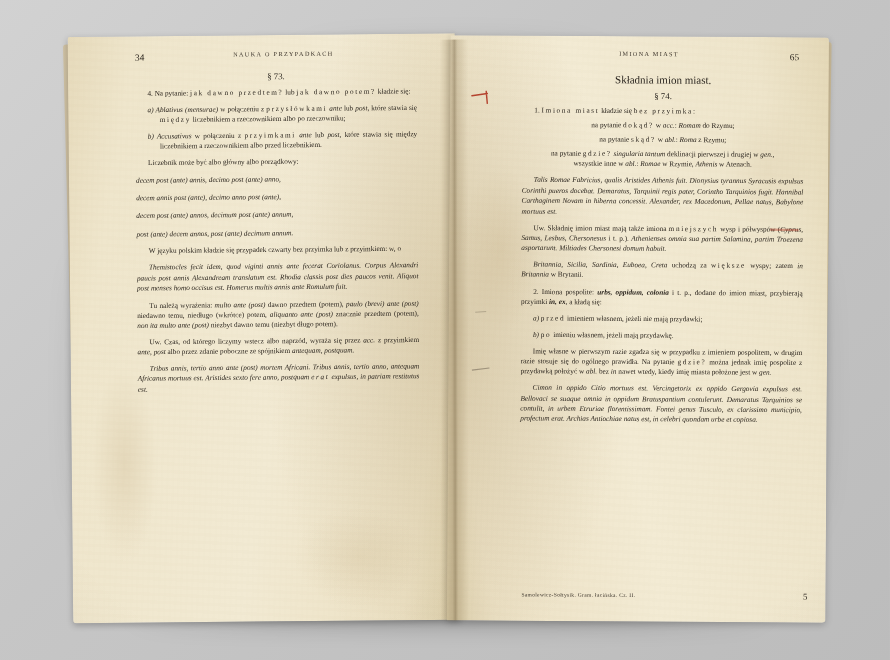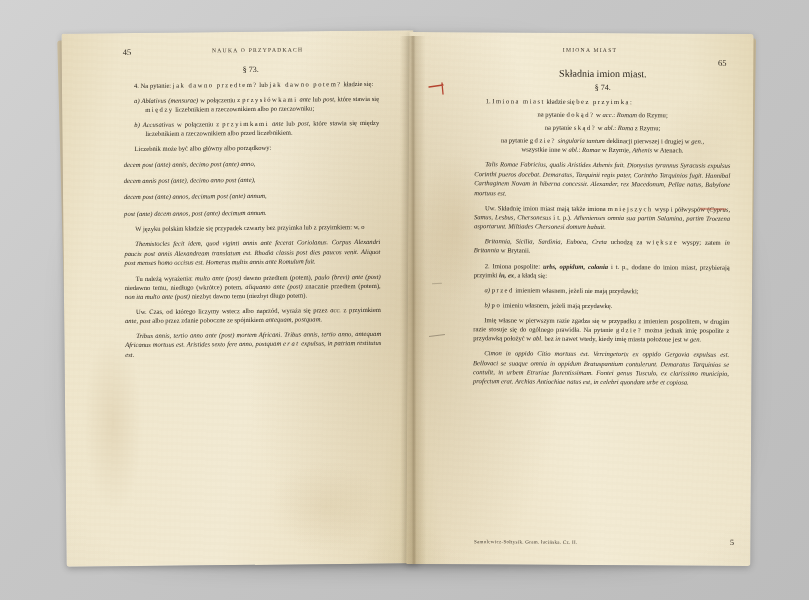--- a/index.html
+++ b/index.html
@@ -128,21 +128,21 @@
       <div class="stain" style="left:12px;top:120px;width:70px;height:150px;background:radial-gradient(ellipse,rgba(168,136,84,.14),rgba(168,136,84,0) 72%);"></div>
       <div class="stain" style="left:250px;top:60px;width:80px;height:120px;background:radial-gradient(ellipse,rgba(172,142,90,.10),rgba(172,142,90,0) 72%);"></div>
       <div class="fiber"></div>
       <div class="vig"></div>
     </div>
 
     <div class="gutter"></div>
 
     <div class="col col-left" style="transform:rotate(-0.5deg);">
       <div style="position:relative;height:12px;">
-        <div class="folio" style="left:0px;top:0px;">45</div>
+        <div class="folio" style="left:0px;top:0px;">34</div>
         <div class="runhead" style="position:absolute;left:30px;top:1px;width:210px;">NAUKA O PRZYPADKACH</div>
       </div>
 
       <div class="sectnum">§ 73.</div>
 
       <p class="t ind">4. Na pytanie: <span class="sp">jak dawno przedtem?</span> lub <span class="sp">jak dawno potem?</span> kładzie się:</p>
       <p class="t hang gap" style="margin-left:11px;"><i>a) Ablativus (mensurae)</i> w połączeniu z <span class="sp">przysłówkami</span> <i>ante</i> lub <i>post</i>, które stawia się <span class="sp">między</span> liczebnikiem a rzeczownikiem albo po rzeczowniku;</p>
       <p class="t hang gap" style="margin-left:11px;"><i>b) Accusativus</i> w połączeniu z <span class="sp">przyimkami</span> <i>ante</i> lub <i>post</i>, które stawia się między liczebnikiem a rzeczownikiem albo przed liczebnikiem.</p>
       <p class="t ind gap">Liczebnik może być albo główny albo porządkowy:</p>
 
@@ -158,21 +158,21 @@
       <p class="t ind gap">Tu należą wyrażenia: <i>multo ante (post)</i> dawno przedtem (potem), <i>paulo (brevi) ante (post)</i> niedawno temu, niedługo (wkrótce) potem, <i>aliquanto ante (post)</i> znacznie przedtem (potem), <i>non ita multo ante (post)</i> niezbyt dawno temu (niezbyt długo potem).</p>
 
       <p class="t ind gap">Uw. Czas, od którego liczymy wstecz albo naprzód, wyraża się przez <i>acc.</i> z przyimkiem <i>ante</i>, <i>post</i> albo przez zdanie poboczne ze spójnikiem <i>antequam, postquam.</i></p>
 
       <p class="t latin ind gap">Tribus annis, tertio anno ante (post) mortem Africani. Tribus annis, tertio anno, antequam Africanus mortuus est. Aristides sexto fere anno, postquam <span class="sp">erat</span> expulsus, in patriam restitutus est.</p>
     </div>
 
     <div class="col col-right" style="transform:rotate(0.35deg);">
       <div style="position:relative;height:12px;">
         <div class="runhead" style="position:absolute;left:10px;top:1px;width:210px;">IMIONA MIAST</div>
-        <div class="folio" style="left:243px;top:11px;">65</div>
+        <div class="folio" style="left:243px;top:0px;">65</div>
       </div>
 
       <div class="secttitle">Składnia imion miast.</div>
       <div class="sectnum" style="margin-top:4px;margin-bottom:5px;">§ 74.</div>
 
       <p class="t ind">1. <span class="sp">Imiona miast</span> kładzie się <span class="sp">bez przyimka</span>:</p>
       <p class="t center" style="margin-top:4px;">na pytanie <span class="sp">dokąd?</span> w <i>acc.</i>: <i>Romam</i> do Rzymu;</p>
       <p class="t center" style="margin-top:4px;">na pytanie <span class="sp">skąd?</span> w <i>abl.</i>: <i>Roma</i> z Rzymu;</p>
       <p class="t center" style="margin-top:4px;padding:0 14px;">na pytanie <span class="sp">gdzie?</span> <i>singularia tantum</i> deklinacji pierwszej i drugiej w <i>gen.</i>, wszystkie inne w <i>abl.</i>: <i>Romae</i> w Rzymie, <i>Athenis</i> w Atenach.</p>
 

